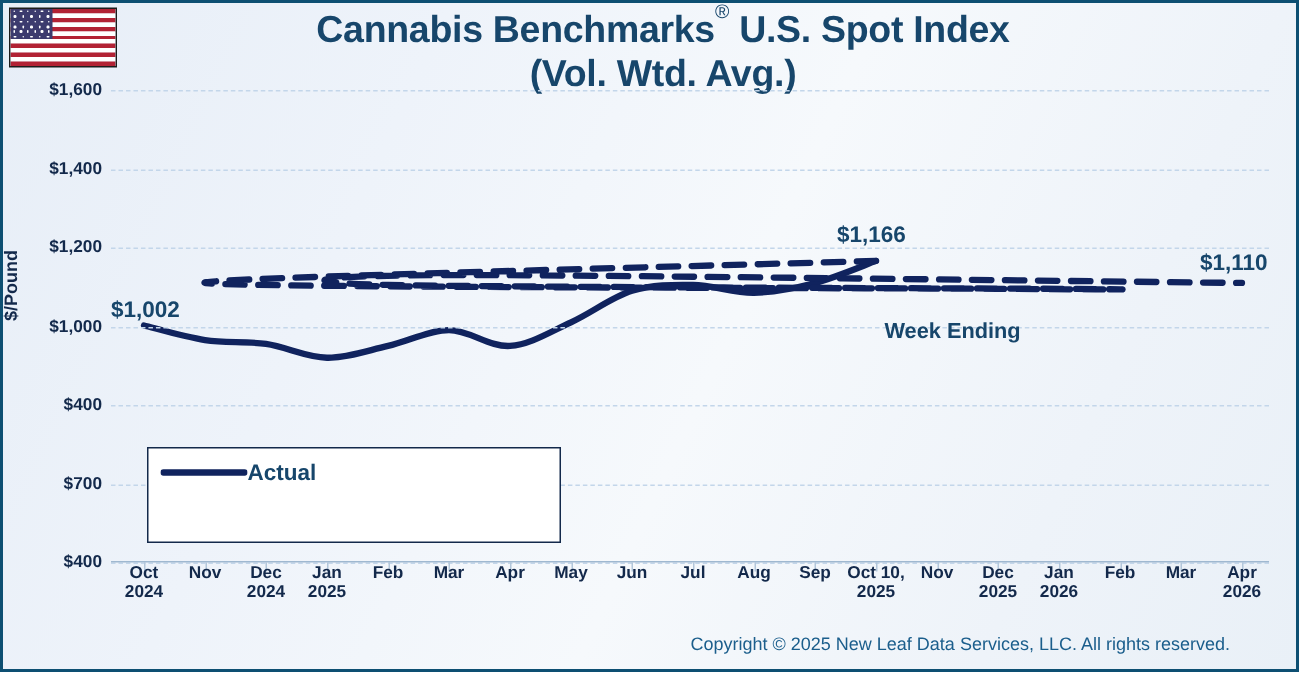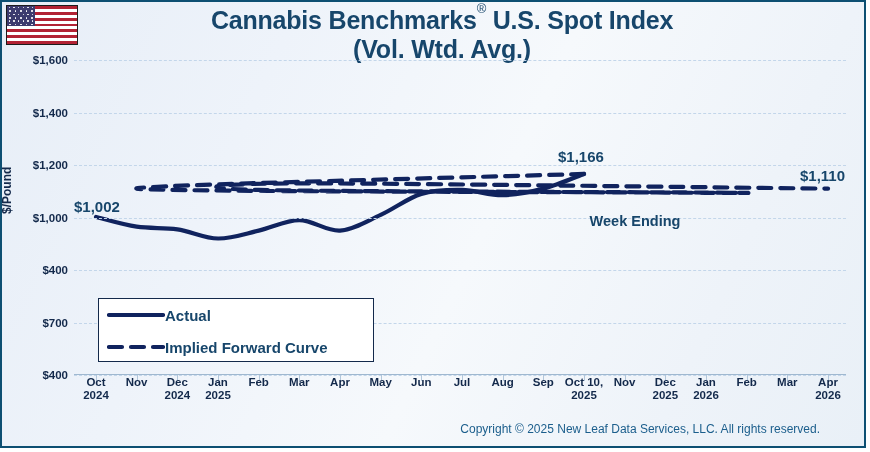--- a/index.html
+++ b/index.html
@@ -265,25 +265,17 @@
 
   <div id="legend">
     <div class="row">
       <span class="swatch">
         <svg width="58" height="18" viewBox="0 0 58 18">
           <line x1="2" y1="9" x2="56" y2="9" stroke="#10235e" stroke-width="4.2" stroke-linecap="round"></line>
         </svg>
       </span>
       <span class="lbl">Actual</span>
     </div>
-    <div class="row">
-      <span class="swatch">
-        <svg width="58" height="18" viewBox="0 0 58 18">
-          <line x1="2" y1="9" x2="56" y2="9" stroke="#10235e" stroke-width="4.2" stroke-linecap="round" stroke-dasharray="13 9"></line>
-        </svg>
-      </span>
-      <span class="lbl">Implied Forward Curve</span>
-    </div>
   </div>
 
   <div id="copyright">Copyright © 2025 New Leaf Data Services, LLC. All rights reserved.</div>
 
 </div>
 
 </body></html>

